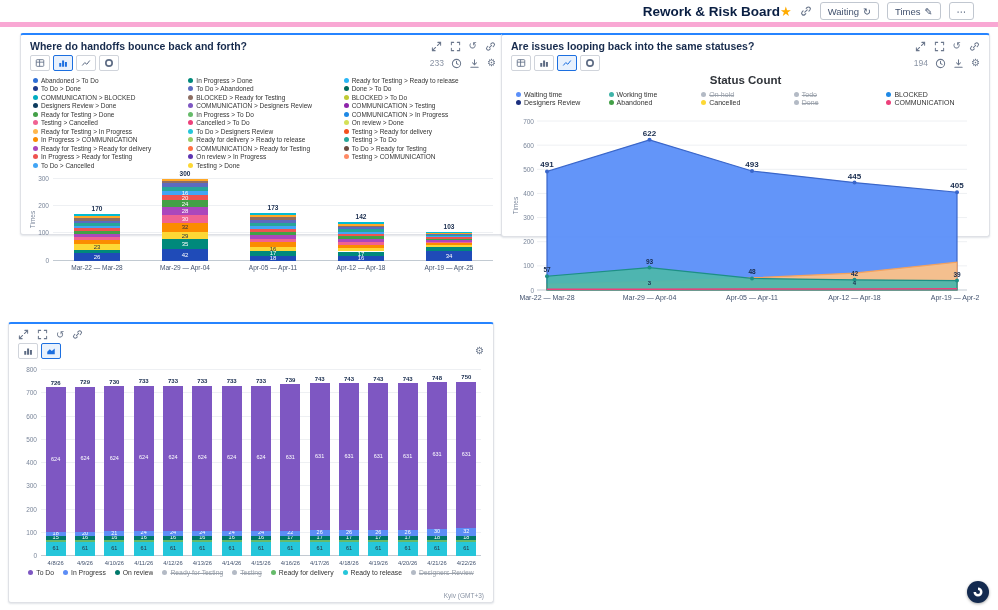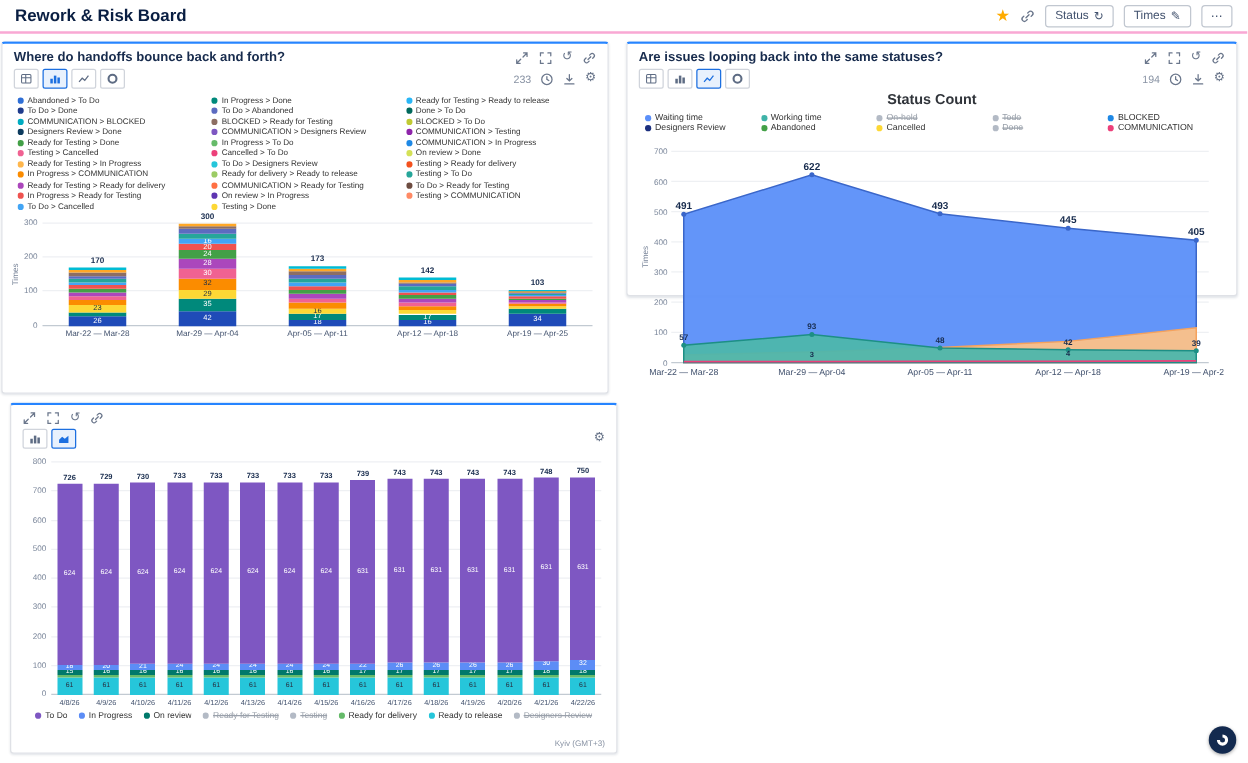--- a/index.html
+++ b/index.html
@@ -1,18 +1,18 @@
 <!DOCTYPE html>
 <html><head>
 <meta charset="utf-8">
 <style>
   *{box-sizing:border-box;margin:0;padding:0}
   html,body{width:998px;height:610px}
   body{font-family:"Liberation Sans",sans-serif;background:#fff;position:relative;overflow:hidden;color:#172b4d}
-  .topbar{height:27px;display:flex;align-items:center;justify-content:space-between;padding:0 12px;border-bottom:2px solid #f9a8d4}
+  .topbar{height:27px;display:flex;align-items:center;justify-content:flex-end;padding:0 24px;border-bottom:5px solid #f9a8d4}
   .topbar h1{font-size:13.5px;font-weight:bold;color:#091e42}
   .topbar-right{display:flex;align-items:center;gap:8px}
   .tb-btn{display:inline-flex;align-items:center;gap:4px;border:1px solid #c1c7d0;border-radius:3px;background:#fff;font-size:9.5px;color:#42526e;padding:2px 7px;height:18px;cursor:pointer;font-family:inherit}
   .glyph{font-size:10px;color:#6b778c;cursor:pointer;line-height:1}
   .star{color:#ffab00;font-size:13px;cursor:pointer;line-height:1}
   .iconbox{display:inline-flex;align-items:center;color:#6b778c;cursor:pointer}
   .panel{position:absolute;background:#fff;border:1px solid #dfe1e6;border-top:2px solid #2684ff;border-radius:3px;box-shadow:0 1px 2px rgba(9,30,66,.12)}
   .p-head{display:flex;justify-content:space-between;align-items:center;padding:5px 9px 1px 9px}
   .p-q{font-size:10.5px;font-weight:bold;color:#172b4d}
   .p-icons{display:flex;gap:8px;align-items:center;color:#6b778c}
@@ -42,34 +42,34 @@
   <div class="topbar-right">
     <span class="star">★</span>
     <span class="iconbox">
       <svg width="12" height="12" viewBox="0 0 12 12" stroke="currentColor" fill="none" stroke-width="1.1" stroke-linecap="round">
           <path d="M4.8 7.2l2.4-2.4"></path>
           <path d="M6.2 3.4l.9-.9a1.9 1.9 0 0 1 2.7 2.7l-.9.9"></path>
           <path d="M5.8 8.6l-.9.9a1.9 1.9 0 0 1-2.7-2.7l.9-.9"></path>
         </svg>
     </span>
     <button class="tb-btn">
-      <span>Status</span>
+      <span>Waiting</span>
       <span>↻</span>
     </button>
     <button class="tb-btn">
       <span>Times</span>
       <span>✎</span>
     </button>
     <button class="tb-btn">
       <span>⋯</span>
     </button>
   </div>
 </div>
 
-<div class="panel" style="left:1px;top:33px;width:486px;height:282px">
+<div class="panel" style="left:20px;top:33px;width:486px;height:202px">
   <div class="p-head">
     <span class="p-q">Where do handoffs bounce back and forth?</span>
     <span class="p-icons">
       <span class="iconbox">
           <svg width="11" height="11" viewBox="0 0 12 12" stroke="currentColor" fill="none" stroke-width="1.1" stroke-linecap="round">
             <path d="M7 5L10.5 1.5M7.5 1.5h3v3"></path>
             <path d="M5 7L1.5 10.5M1.5 7.5v3h3"></path>
           </svg>
         </span>
       <span class="iconbox">

